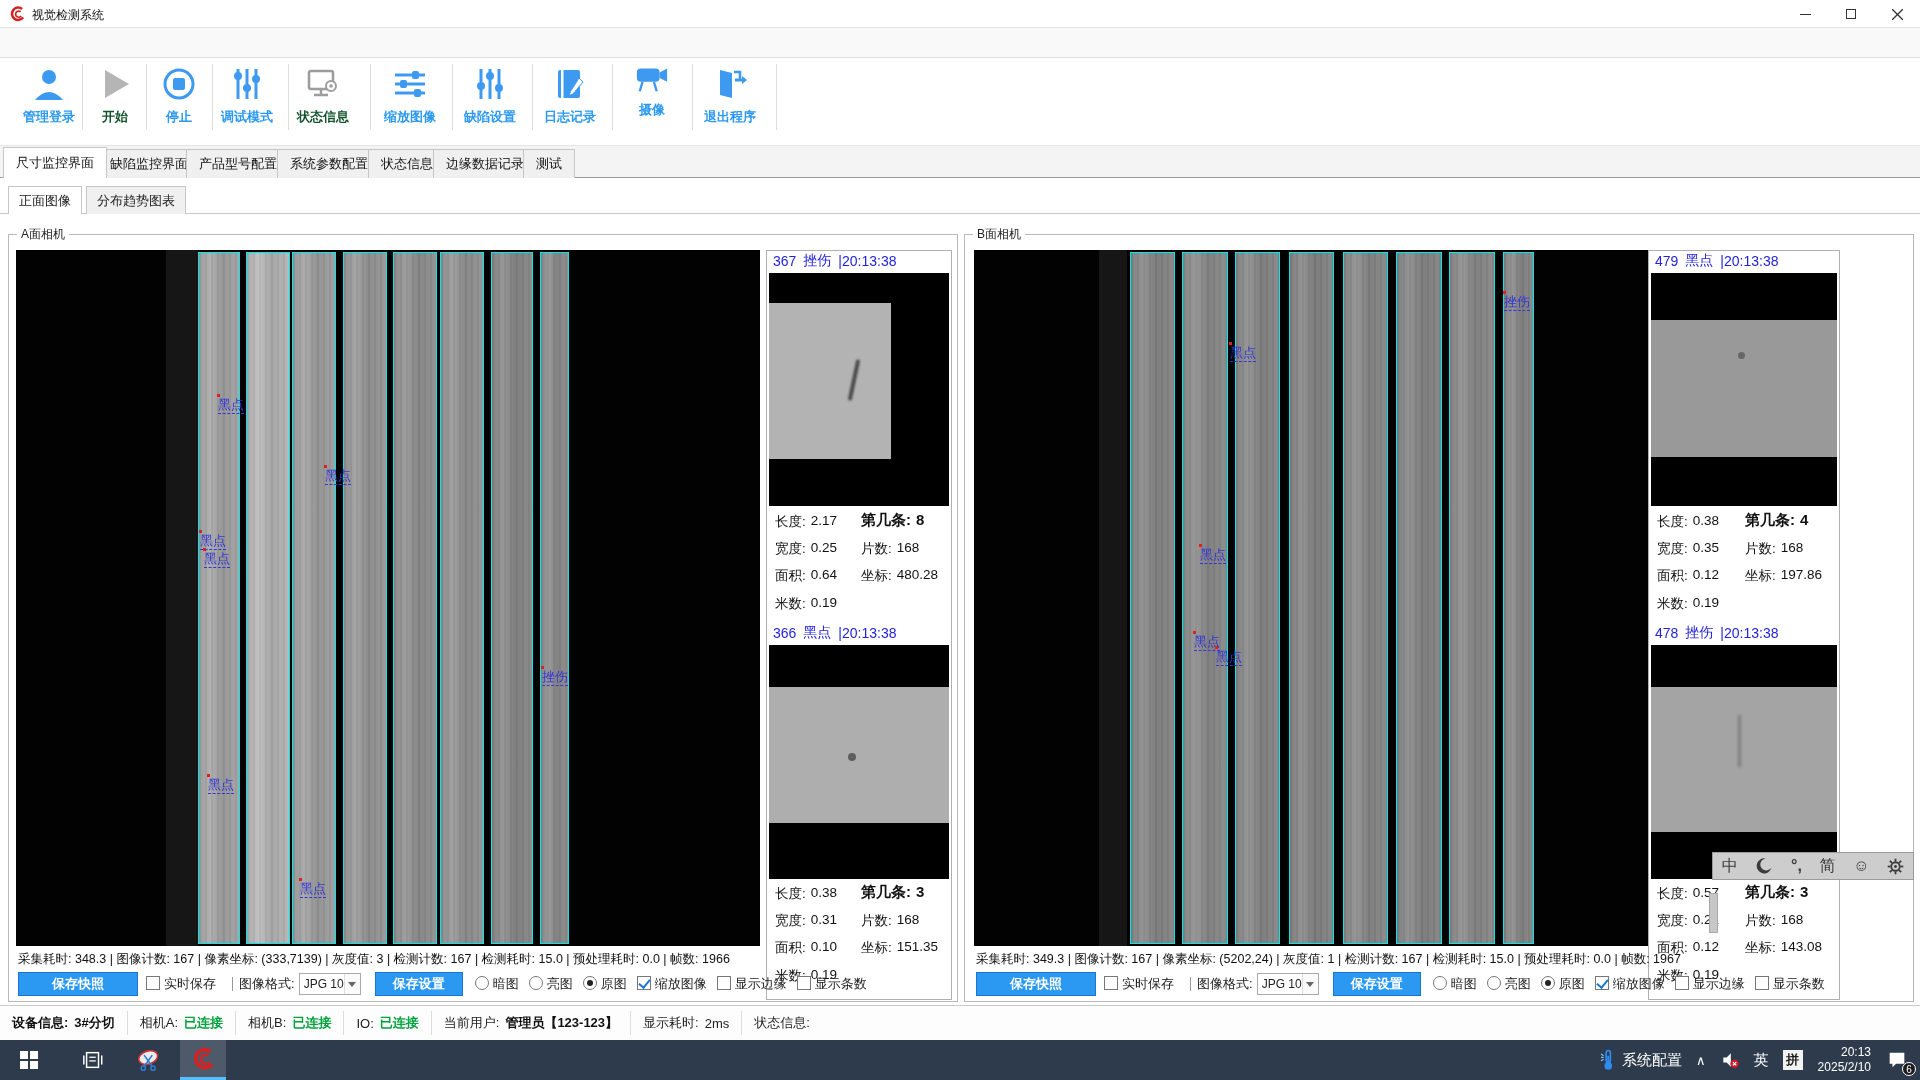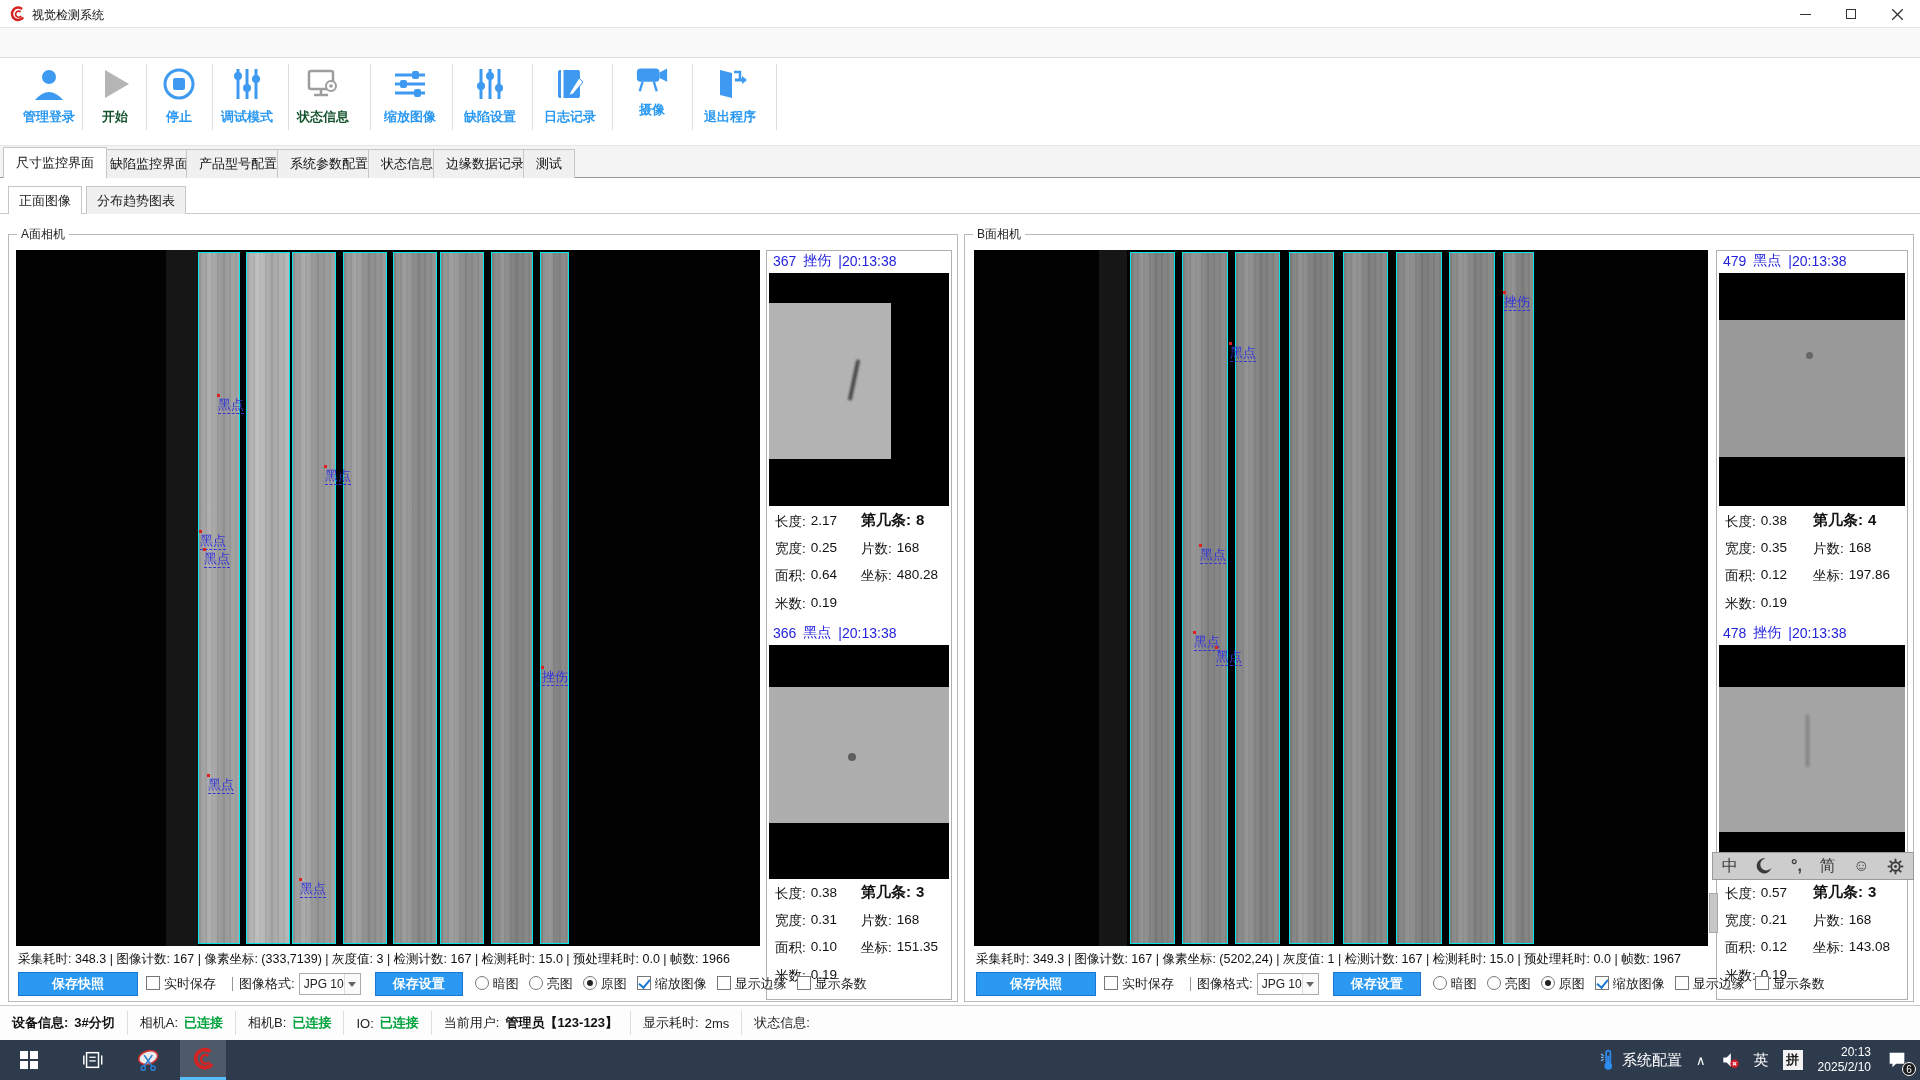--- a/index.html
+++ b/index.html
@@ -424,21 +424,21 @@
   <div class="strip" style="left:422px;width:46px;background:#8c8c8c"></div>
   <div class="strip" style="left:475px;width:46px;background:#909090"></div>
   <div class="strip" style="left:529px;width:31px;background:#8e8e8e"></div>
   <span class="dlabel" style="left:530px;top:45px">挫伤</span>
   <span class="dlabel" style="left:256px;top:96px">黑点</span>
   <span class="dlabel" style="left:226px;top:298px">黑点</span>
   <span class="dlabel" style="left:220px;top:385px">黑点</span>
   <span class="dlabel" style="left:242px;top:400px">黑点</span>
 </div>
 
-<div class="sidebar" style="left:1716px;top:250px;width:192px;height:750px">
+<div class="sidebar" style="left:1648px;top:250px;width:192px;height:750px">
 
   <div class="dentry" style="top:0;height:370px">
     <div class="dhead">
       <span>479</span>
       <span>黑点</span>
       <span>|20:13:38</span>
     </div>
     <div class="snap" style="top:22px;width:186px;height:233px">
       <div class="region" style="top:20%;height:59%;background:#999999"></div>
       <div class="mark" style="left:47%;top:34%;width:7px;height:7px;border-radius:50%;background:#666;filter:blur(.5px)"></div>

